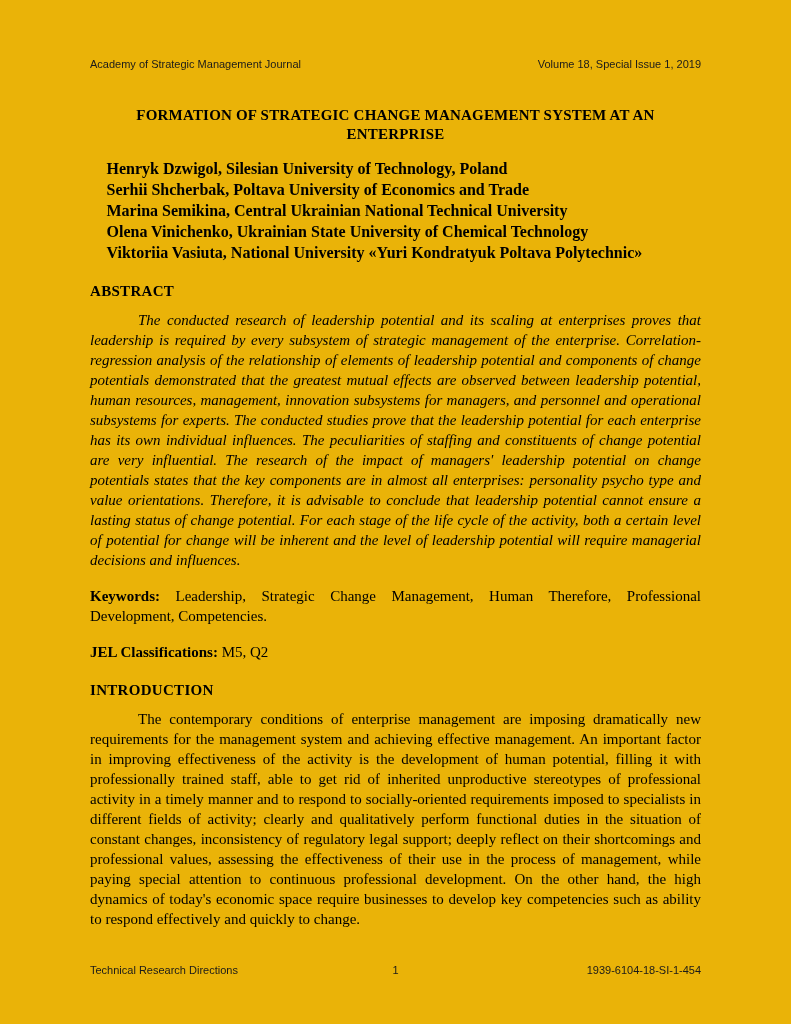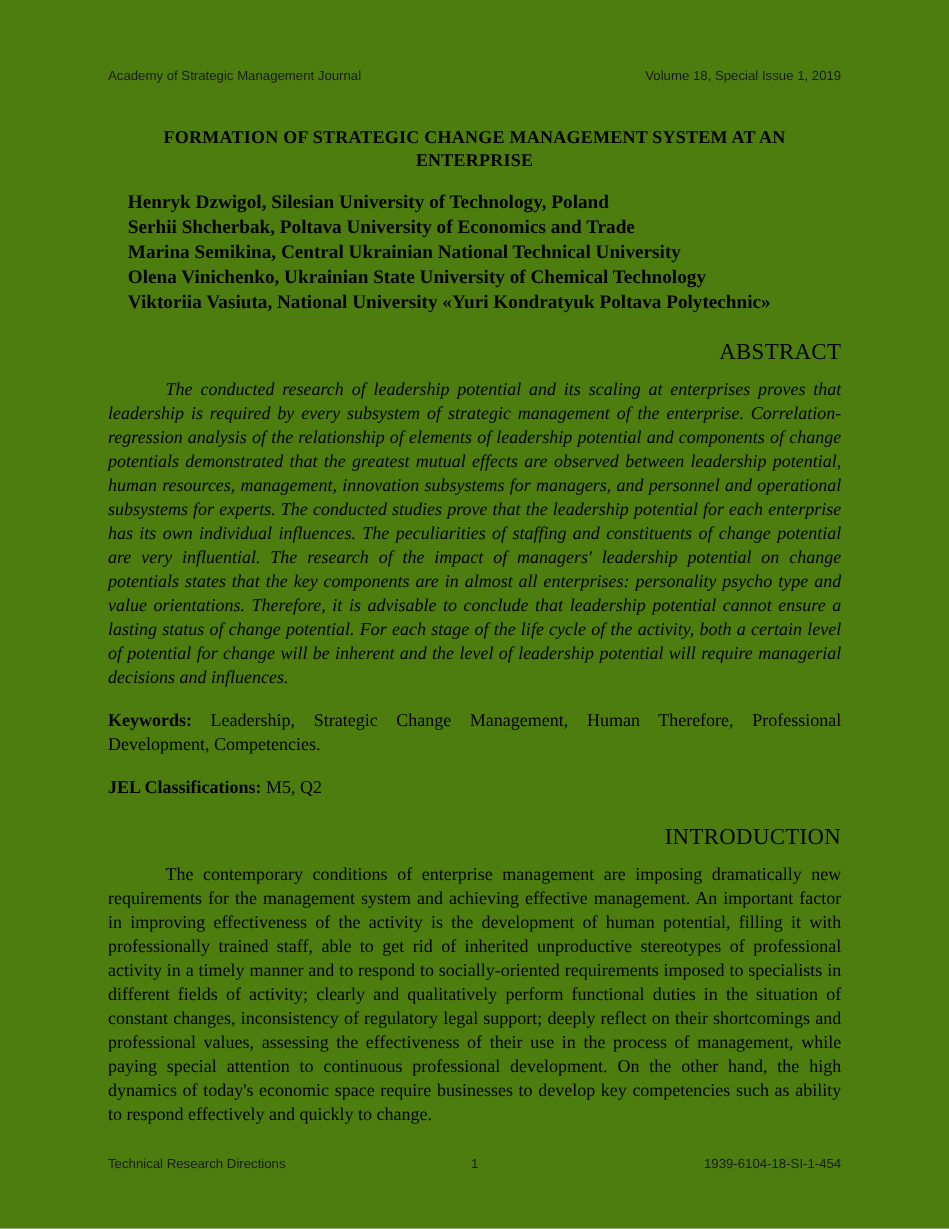--- a/index.html
+++ b/index.html
@@ -5,21 +5,21 @@
   html, body {
     margin: 0;
     padding: 0;
     background: #ffffff;
   }
   .page {
     position: relative;
     width: 791px;
     height: 1024px;
     margin: 0 auto;
-    background: #4d7c0f;
+    background: #eab308;
     color: #000000;
     font-family: "Liberation Serif", serif;
     box-sizing: border-box;
     padding: 58px 90px 40px 90px;
     overflow: hidden;
   }
   .running-header {
     display: flex;
     justify-content: space-between;
     font-family: "Liberation Sans", sans-serif;
@@ -37,23 +37,23 @@
   }
   .authors {
     margin: 14px auto 0 auto;
     max-width: 578px;
     font-weight: bold;
     font-size: 16px;
     line-height: 21px;
   }
   .section-heading {
     margin: 20px 0 10px 0;
-    text-align: right;
-    font-size: 19px;
-    font-weight: normal;
+    text-align: left;
+    font-size: 15px;
+    font-weight: bold;
     letter-spacing: 0.3px;
   }
   p.body-par {
     margin: 0;
     font-size: 15px;
     line-height: 20px;
     text-align: justify;
     text-indent: 48px;
   }
   p.abstract-par {

